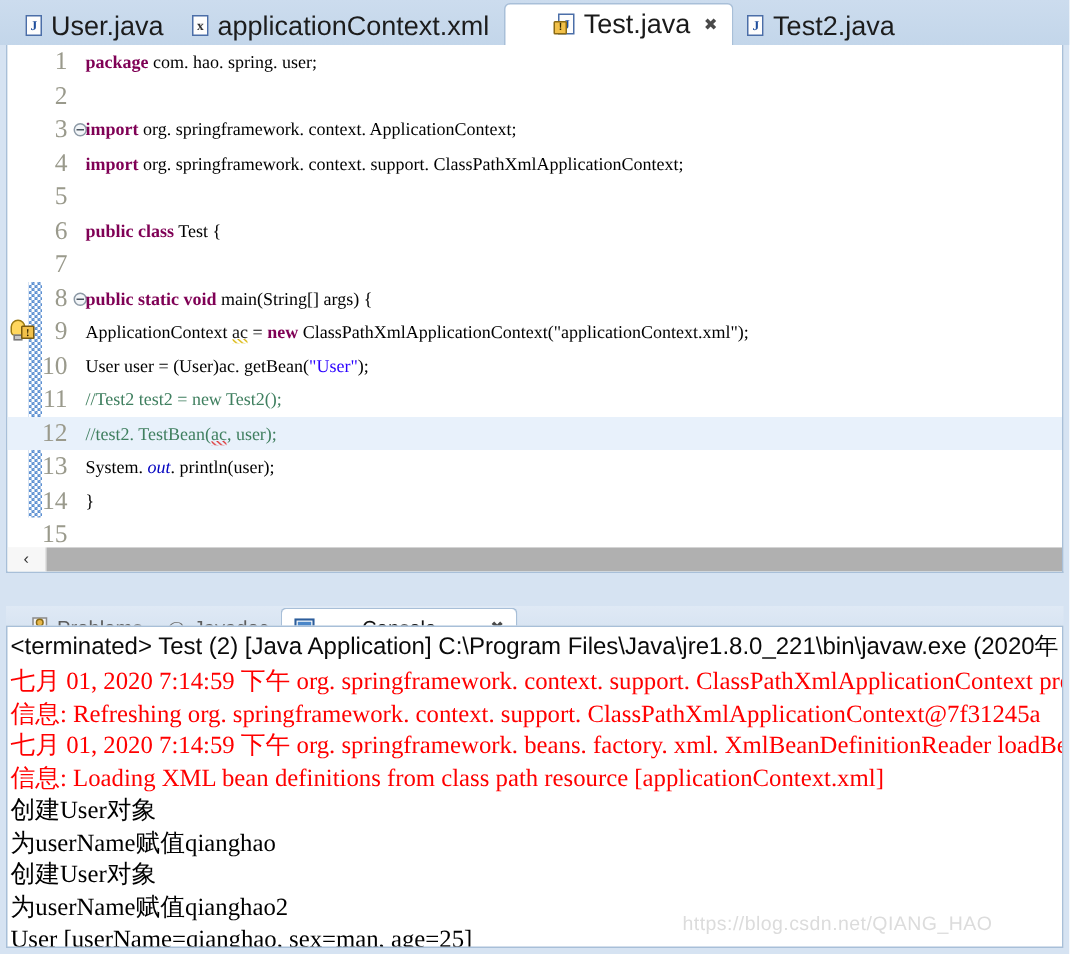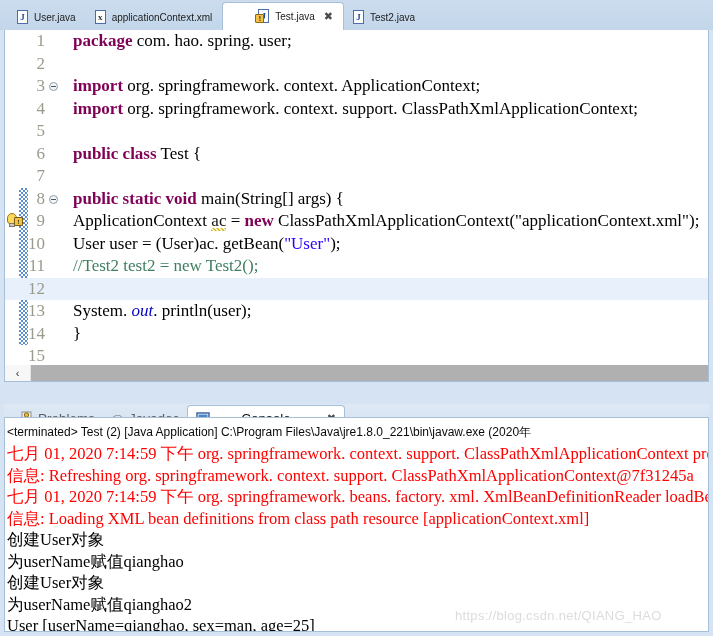--- a/index.html
+++ b/index.html
@@ -25,21 +25,21 @@
     position: relative; white-space: nowrap;
   }
   .tab.inactive { color: #1c1c1c; }
   .tab.active {
     background: #ffffff; height: 28px;
     border-left: 1px solid #a8bfd8; border-right: 1px solid #a8bfd8;
     border-top: 1px solid #a8bfd8;
     font-weight: normal;
     padding-left: 34px;
   }
-  .tab .tab-label { font-size: 10px; letter-spacing: 0px; }
+  .tab .tab-label { font-size: 18px; letter-spacing: 0px; }
   .tab-close { font-size: 11px; color: #4a4a4a; margin-left: 4px; }
 
   
   .ficon { width: 13px; height: 15px; position: relative; display: inline-block; flex: 0 0 auto; }
   .ficon .page {
     position: absolute; left: 1px; top: 0; width: 11px; height: 14px;
     background: #fdfdfd; border: 1px solid #4b6ea8;
   }
   .ficon .glyph {
     position: absolute; left: 0; top: 0; width: 13px; height: 14px;
@@ -89,21 +89,21 @@
     font-size: 12px; color: #7a7a7a; line-height: 22.5px;
   }
   .fold-box {
     display: inline-block; width: 9px; height: 9px; border: 1px solid #8d9aa6;
     border-radius: 50%; background: #f3f6f9; position: relative; top: 1px;
   }
   .fold-box::before {
     content: ""; position: absolute; left: 1px; top: 3px; width: 5px; height: 1px; background: #4a5560;
   }
   .src {
-    position: absolute; left: 68px; top: 0; font-size: 17px;
+    position: absolute; left: 52px; top: 0; font-size: 12px;
     font-family: "Liberation Serif", serif; color: #101010; letter-spacing: 0px;
   }
 
   
   .bulb {
     position: absolute; left: 2px; top: 3px; width: 16px; height: 15px;
   }
   .bulb .b {
     position: absolute; left: 0; top: 0; width: 10px; height: 11px;
     background: #ffd75e; border: 1px solid #9a7a12; border-radius: 5px 5px 3px 3px;
@@ -163,21 +163,21 @@
 
   .console-body {
     position: absolute; left: 0; top: 25px; width: 100%; height: 215px;
     background: #ffffff; border: 1px solid #a8bfd8;
     overflow: hidden; padding: 3px 0 0 2px;
   }
   .cline {
     height: 21.5px; line-height: 21.5px; white-space: nowrap;
     font-family: "Liberation Serif", serif; font-size: 16.5px;
   }
-  .cline.head { font-family: "Liberation Sans", sans-serif; font-size: 12px; color: #0a0a0a; height: 22px; line-height: 22px;}
+  .cline.head { font-family: "Liberation Sans", sans-serif; font-size: 16px; color: #0a0a0a; height: 22px; line-height: 22px;}
   .cline.err { color: #ff0000; }
   .cline.out { color: #000000; }
 
   .watermark {
     position: absolute; left: 455px; top: 608px;
     font-size: 13px; color: #dcdcdc; font-family: "Liberation Sans", sans-serif;
     letter-spacing: 0.3px; pointer-events: none;
   }
 </style>
 </head>
@@ -268,20 +268,21 @@
           <div class="line">
             <span class="lineno">10</span>
             <span class="src"><span class="plain">        User user = (User)ac. getBean(</span><span class="str">"User"</span><span class="plain">);</span></span>
           </div>
           <div class="line">
             <span class="lineno">11</span>
             <span class="src"><span class="cmt">        //Test2 test2 = new Test2();</span></span>
           </div>
           <div class="line current">
             <span class="lineno">12</span>
+            <span class="src"><span class="cmt">        //test2. TestBean(</span><span class="cmt sq sq-red">ac</span><span class="cmt">, user);</span></span>
           </div>
           <div class="line">
             <span class="lineno">13</span>
             <span class="src"><span class="plain">        System. </span><span class="fld">out</span><span class="plain">. println(user);</span></span>
           </div>
           <div class="line">
             <span class="lineno">14</span>
             <span class="src"><span class="plain">    }</span></span>
           </div>
           <div class="line">

